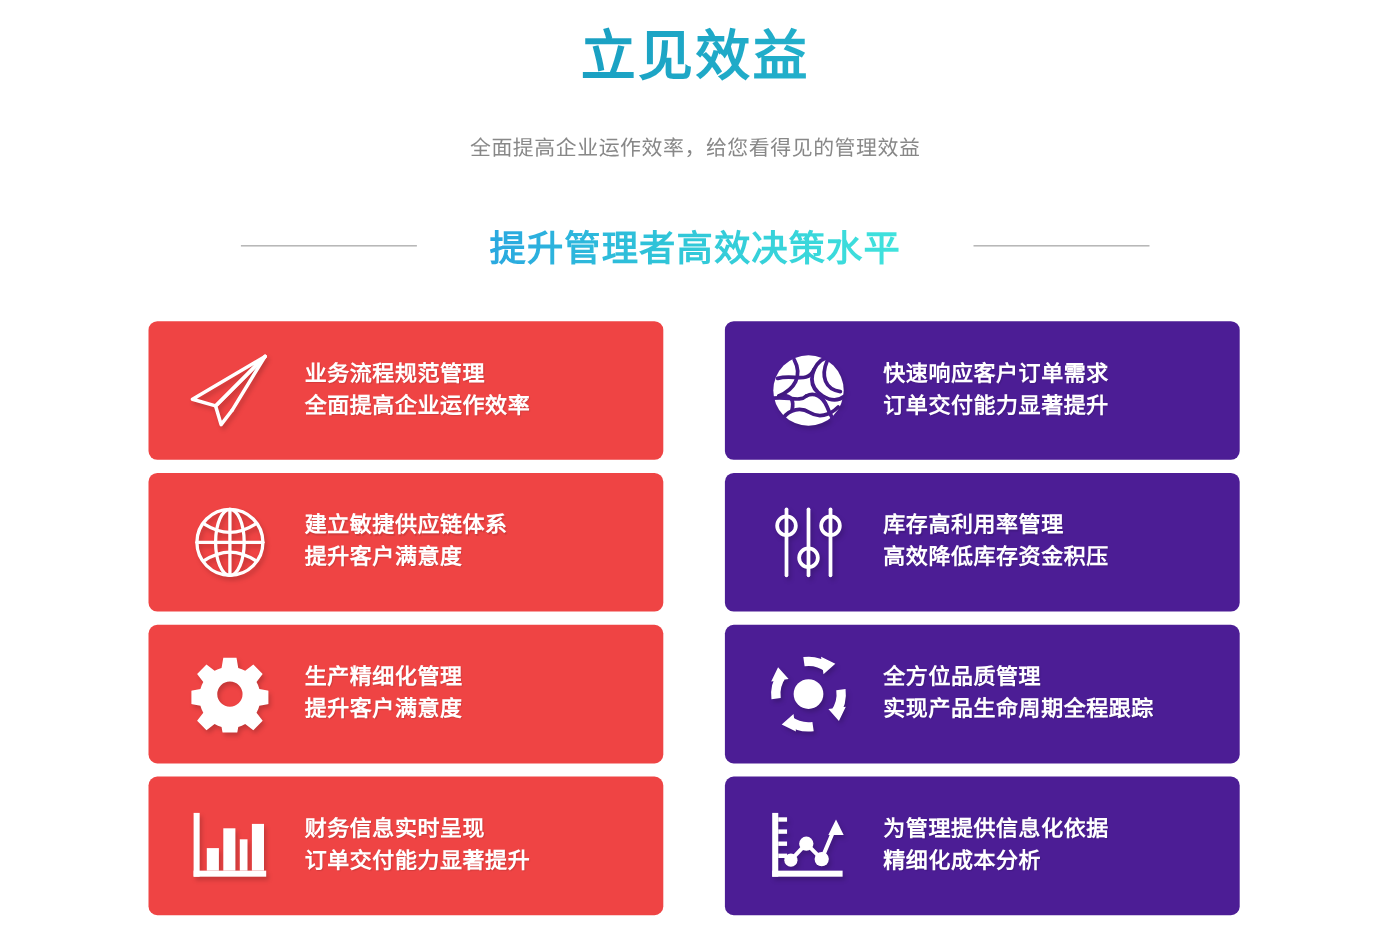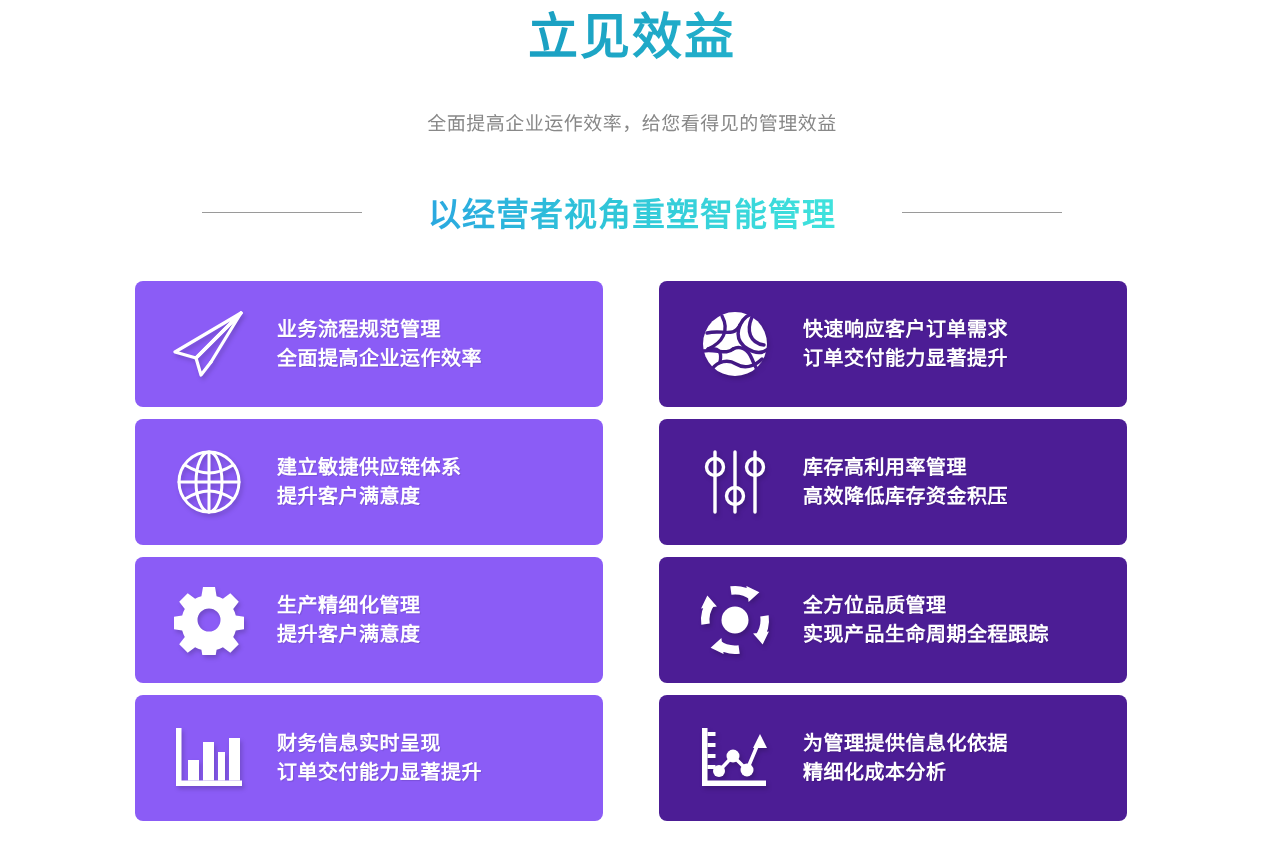--- a/index.html
+++ b/index.html
@@ -12,22 +12,21 @@
     height: 859px;
     background: #ffffff;
     font-family: "Liberation Sans", "DejaVu Sans", sans-serif;
     overflow: hidden;
     position: relative;
   }
 
   
   .page-header {
     text-align: center;
-    padding-top: 11px;
-    font-family: Liberation Mono, monospace;
+    padding-top: 22px;
   }
   .main-title {
     margin: 0;
     font-size: 50px;
     line-height: 1.18;
     font-weight: bold;
     letter-spacing: 2px;
     background-image: linear-gradient(100deg, #1186b5 0%, #189cc0 38%, #2bc0d4 75%, #36d0dc 100%);
     -webkit-background-clip: text;
     background-clip: text;
@@ -80,21 +79,21 @@
     row-gap: 12px;
   }
   .feature-card {
     height: 126px;
     border-radius: 8px;
     display: flex;
     align-items: center;
     box-sizing: border-box;
     padding-left: 30px;
   }
-  .feature-card.col-left  { background: #8b5cf6; padding-left: 28px; }
+  .feature-card.col-left  { background: #ef4444; padding-left: 28px; }
   .feature-card.col-right { background: #4c1d95; }
 
   .card-icon {
     width: 92px;
     min-width: 92px;
     height: 80px;
     display: flex;
     align-items: center;
     justify-content: center;
     filter: drop-shadow(2px 3px 2px rgba(0,0,0,0.18));
@@ -115,21 +114,21 @@
 </head>
 <body>
 
 <div class="page-header">
   <h1 class="main-title">立见效益</h1>
   <p class="main-subtitle">全面提高企业运作效率，给您看得见的管理效益</p>
 </div>
 
 <div class="section-heading-row">
   <span class="rule"></span>
-  <h2 class="section-heading">以经营者视角重塑智能管理</h2>
+  <h2 class="section-heading">提升管理者高效决策水平</h2>
   <span class="rule"></span>
 </div>
 
 <div class="card-grid">
 
   <div class="feature-card col-left">
     <span class="card-icon">
       <svg width="78" height="70" viewBox="0 0 78 70" fill="none" stroke="#ffffff" stroke-width="3.2" stroke-linejoin="round" stroke-linecap="round">
         <path d="M71 4 L5 43 L26 49 Z"></path>
         <path d="M71 4 L26 49 L31 66 L41 53"></path>

